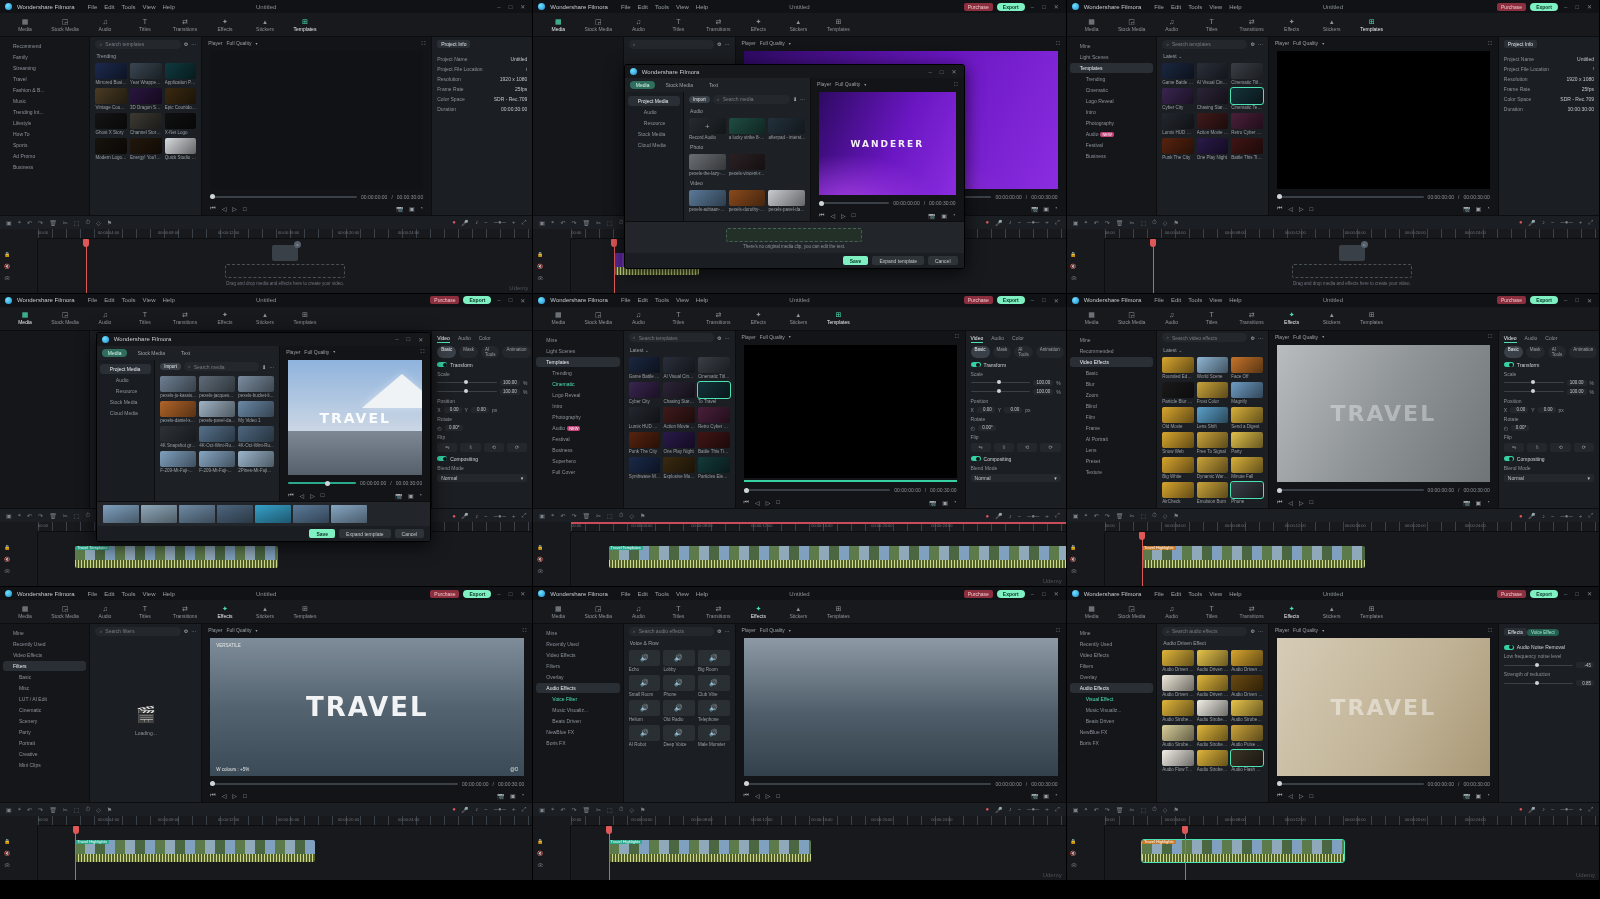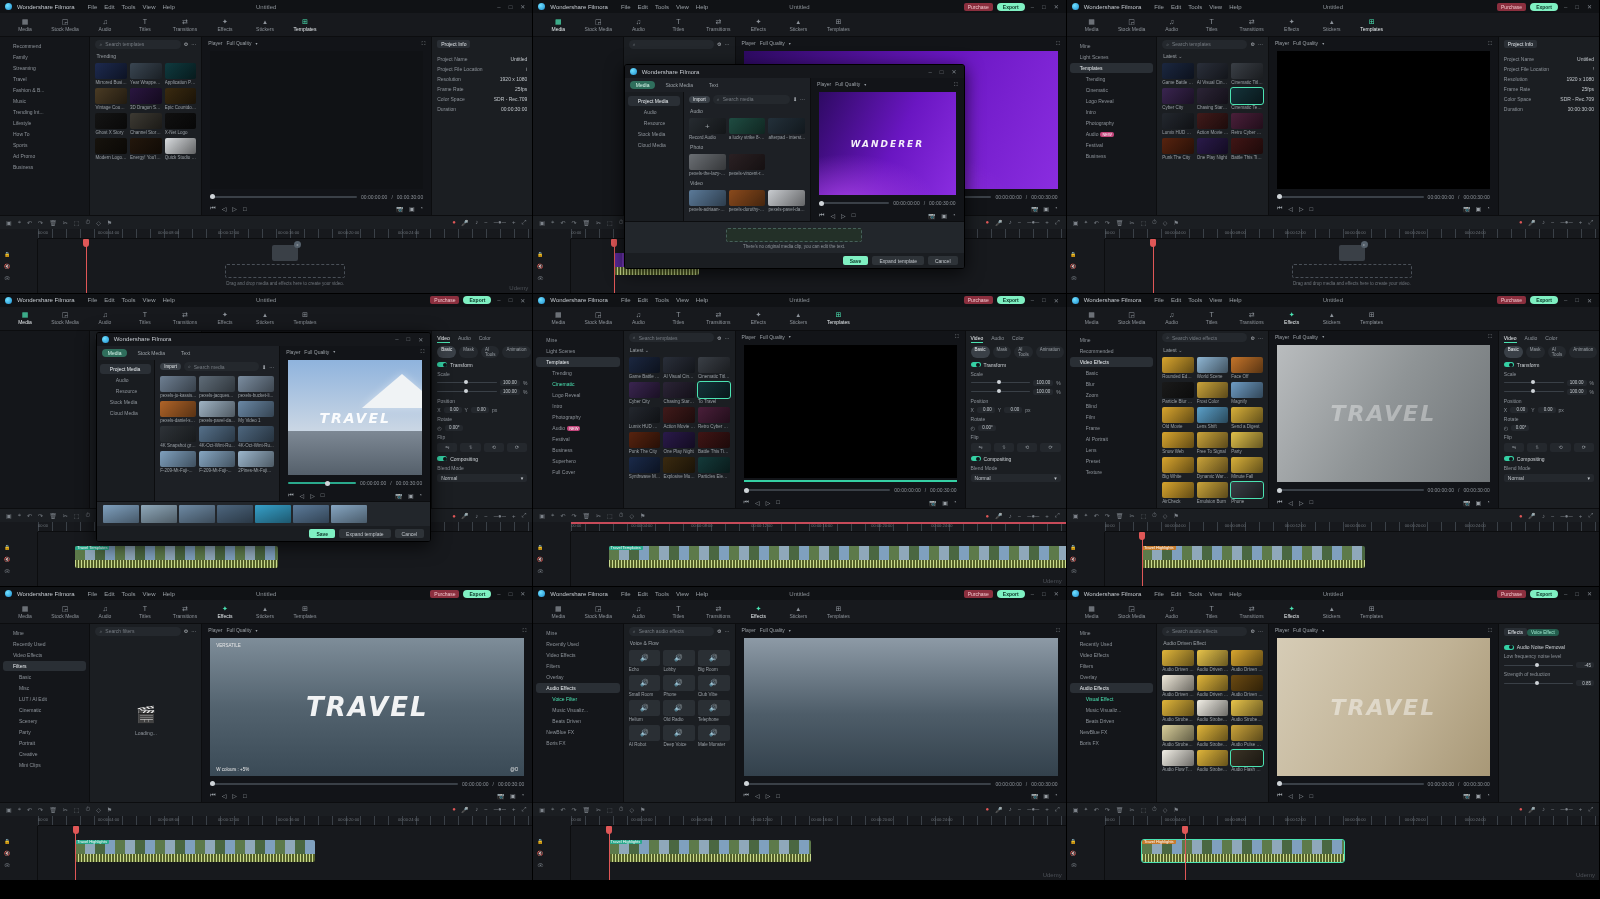--- a/index.html
+++ b/index.html
@@ -56,21 +56,21 @@
   .clapper { font-size:16px; color:#4be3b2; }
   .loadtext { font-size:5px; color:#8d939a; }
   
   .preview { flex:1 1 auto; background:#121418; display:flex; flex-direction:column; min-width:0; }
   .pvhead { height:12px; display:flex; align-items:center; gap:4px; font-size:5px;
     color:#9aa0a6; padding:0 6px; flex:0 0 auto; }
   .pvhead .caret { font-size:4px; }
   .pvhead .expand { margin-left:auto; }
   .screen { flex:1; margin:2px 8px; position:relative; overflow:hidden; background:#000; }
   .bigword { position:absolute; top:50%; left:50%; transform:translate(-50%,-50%);
-    font-style:italic; font-weight:bold; letter-spacing:2px; color:rgba(255,255,255,.92);
+    font-weight:bold; letter-spacing:2px; color:rgba(255,255,255,.92);
     font-family:"DejaVu Sans", sans-serif; white-space:nowrap; }
   .cap { position:absolute; font-size:4.5px; color:#e8e8e8; }
   .mountain { position:absolute; left:55%; top:12%; width:0; height:0;
     border-left:40px solid transparent; border-right:40px solid transparent;
     border-bottom:34px solid #f0f3f5; filter:drop-shadow(0 0 4px rgba(255,255,255,.4)); }
   .cityband { position:absolute; left:0; right:0; bottom:0; height:38%;
     background:linear-gradient(#7d8894,#55606b); }
   .pvbar { height:12px; display:flex; align-items:center; gap:4px; padding:0 8px;
     font-size:5px; color:#8d939a; flex:0 0 auto; }
   .seek { flex:1; height:2px; background:#3a4047; border-radius:1px; position:relative; }

